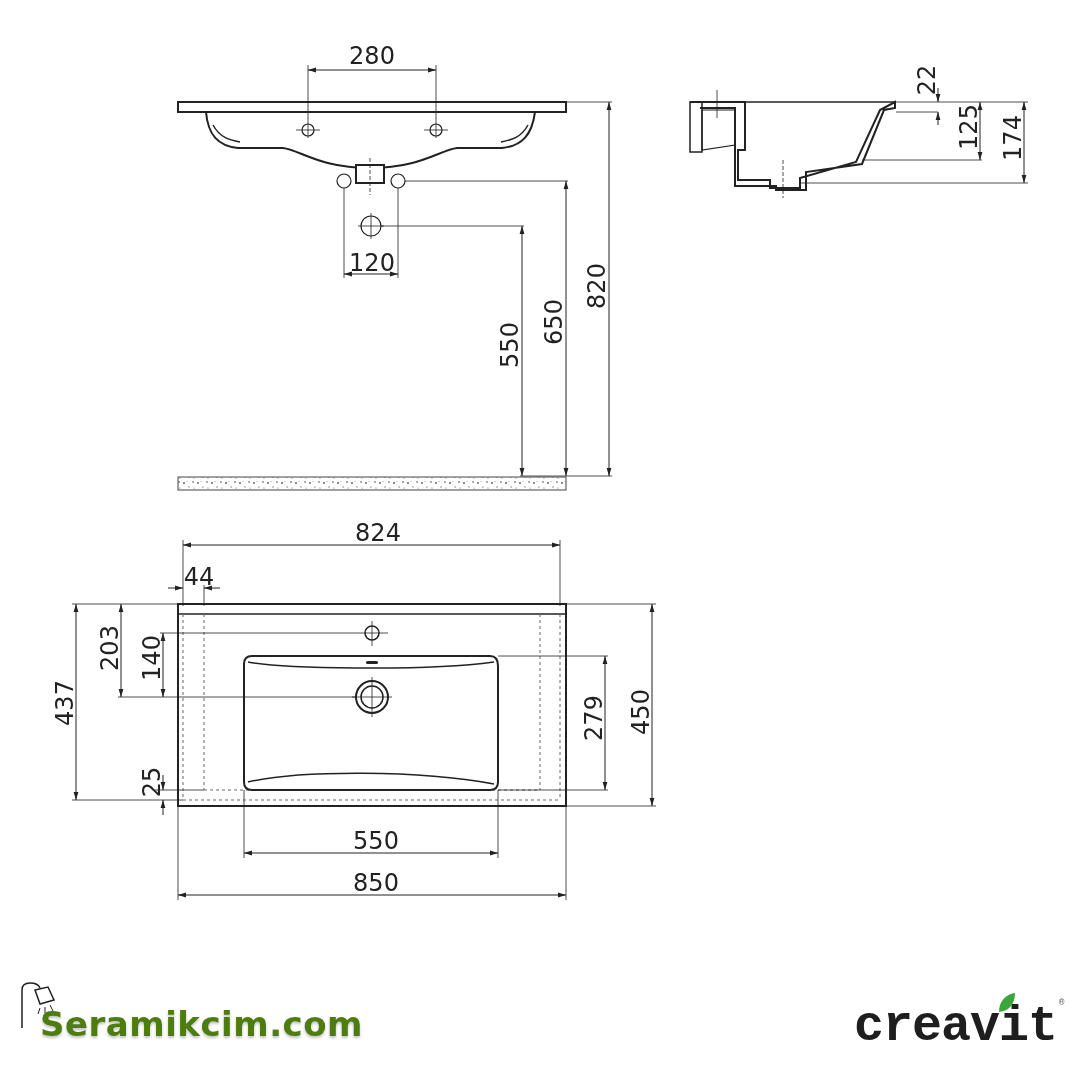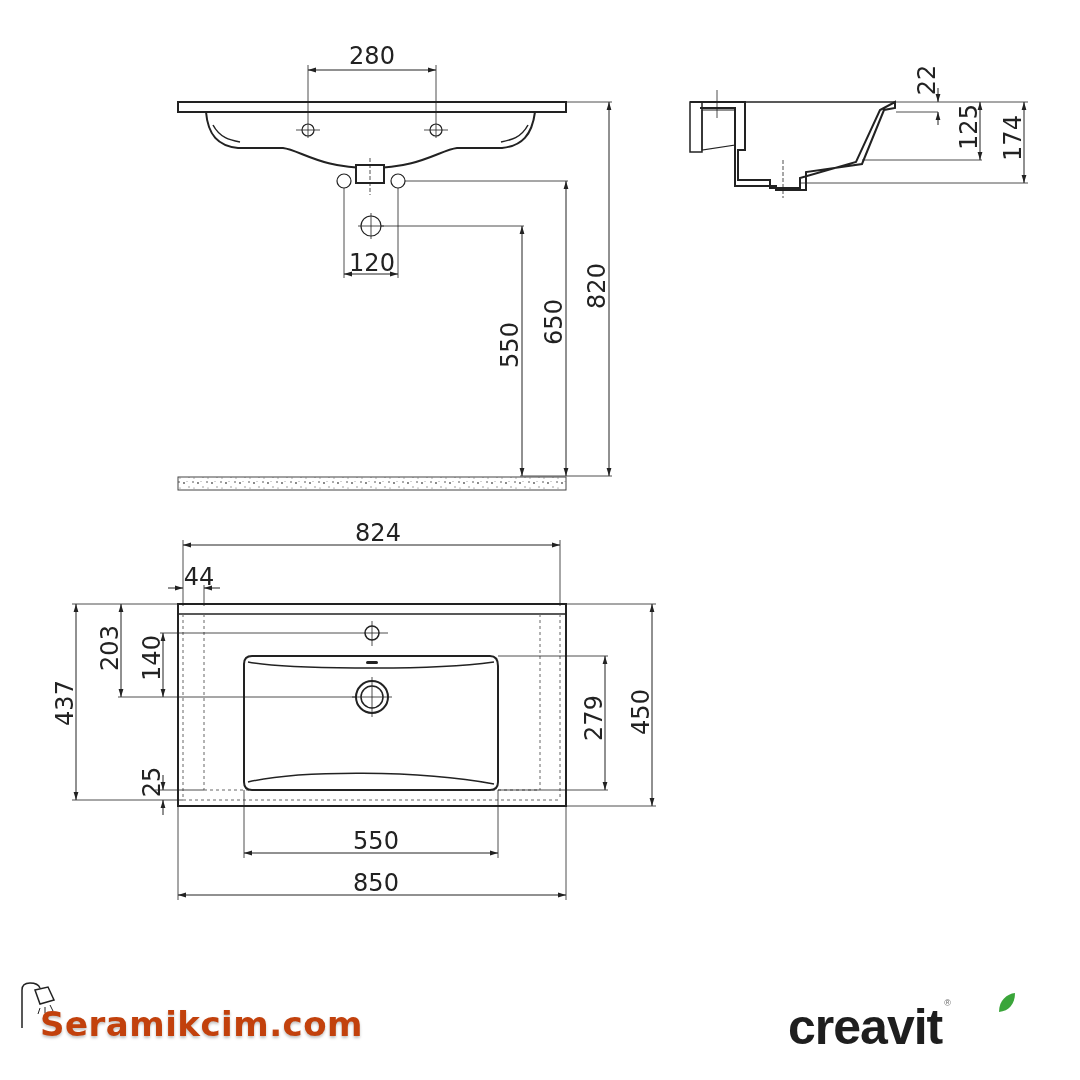--- a/index.html
+++ b/index.html
@@ -1,23 +1,23 @@
 <!DOCTYPE html>
 <html><head>
 <meta charset="utf-8">
 <style>
   html, body { margin:0; padding:0; background:#ffffff; }
   body { width:1080px; height:1080px; position:relative; overflow:hidden;
          font-family:"DejaVu Sans", sans-serif; }
   svg.drawing { position:absolute; left:0; top:0; }
   .dim { font-family:"DejaVu Sans", sans-serif; font-size:24px; fill:#222; }
   .brand-left { position:absolute; left:40px; top:1004px; font-family:"DejaVu Sans", sans-serif;
-                font-size:34px; font-weight:bold; color:#c2410c; letter-spacing:0.5px;
+                font-size:34px; font-weight:bold; color:#4d7c0f; letter-spacing:0.5px;
                 text-shadow:0 2px 3px rgba(0,0,0,0.25); }
-  .brand-right { position:absolute; left:788px; top:998px; font-family:Liberation Sans, sans-serif;
+  .brand-right { position:absolute; left:854px; top:998px; font-family:Liberation Mono, monospace;
                  font-size:50px; font-weight:bold; color:#1e1e1e; letter-spacing:-1px; }
   .brand-right .reg { font-size:9px; vertical-align:top; color:#666; font-weight:normal; margin-left:2px; }
   .shower-icon { position:absolute; left:18px; top:980px; }
   .leaf-icon { position:absolute; left:997px; top:992px; }
 </style>
 </head>
 <body>
 
 <svg class="drawing" width="1080" height="1080" viewBox="0 0 1080 1080">
   <defs>

